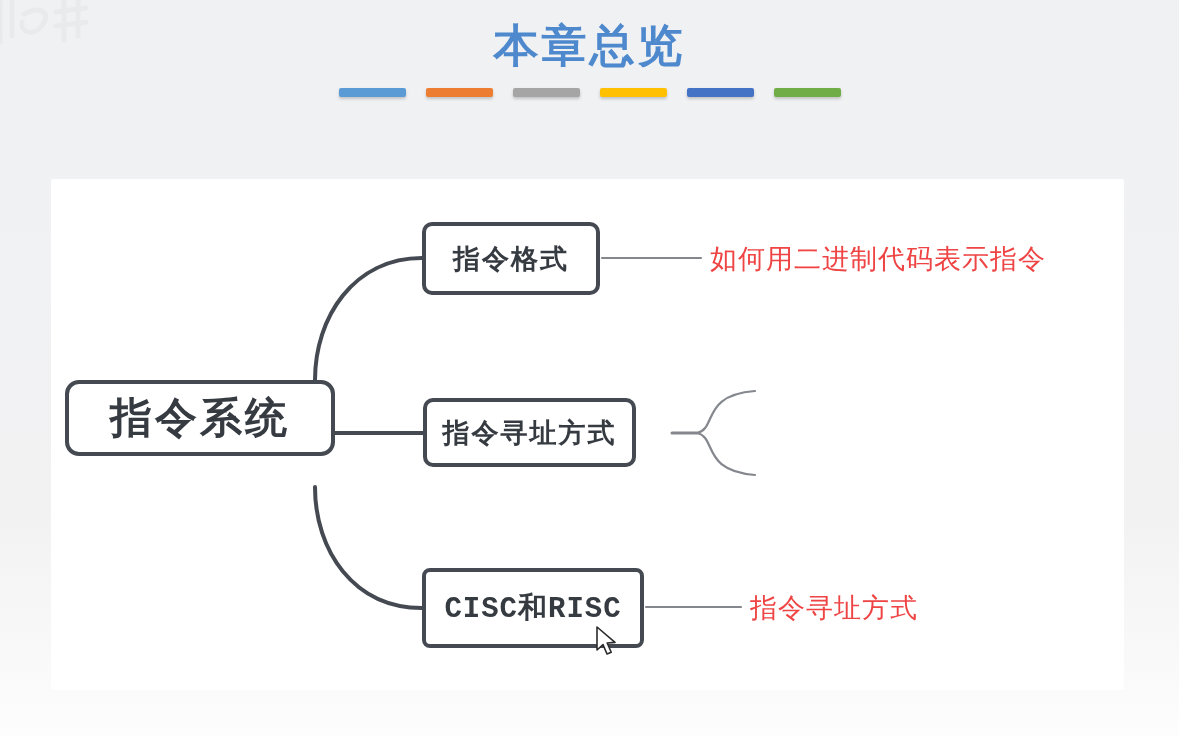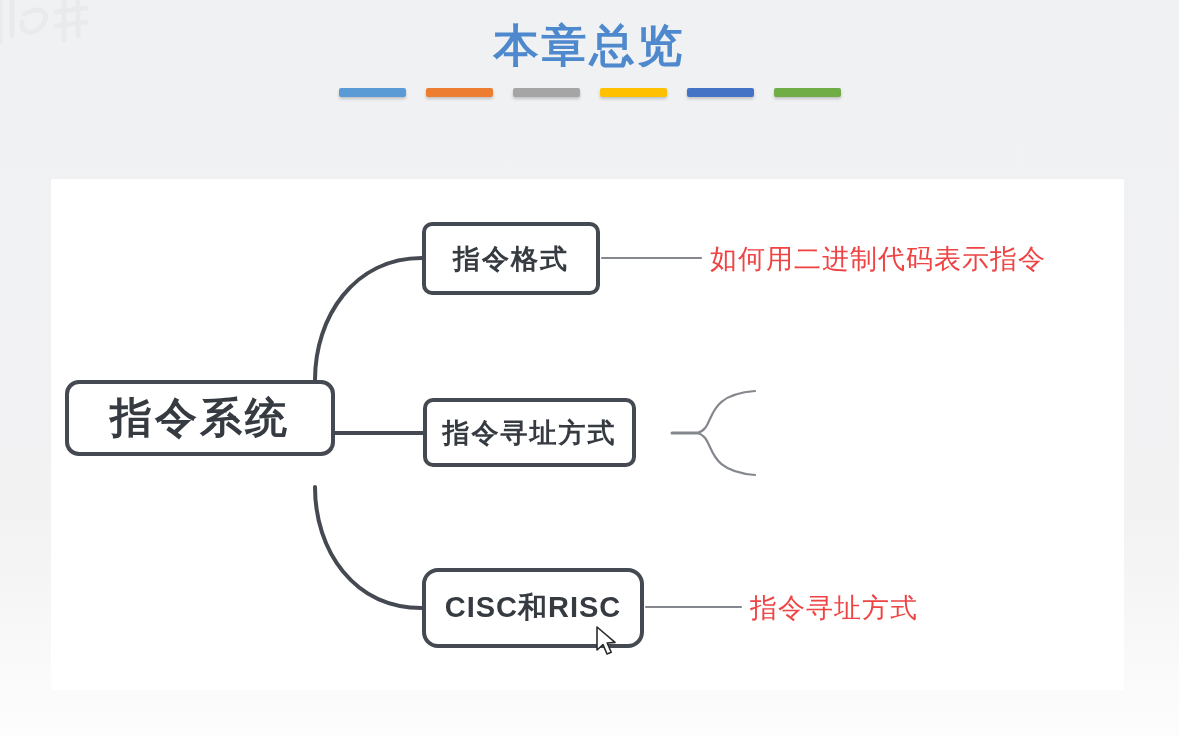--- a/index.html
+++ b/index.html
@@ -48,21 +48,21 @@
     position: absolute;
     display: flex; align-items: center; justify-content: center;
     background: #ffffff;
     border: 4px solid #454a52;
     color: #363b42; font-weight: 700;
     letter-spacing: 2px;
   }
   .node-root  { left: 14px;  top: 201px; width: 270px; height: 76px; border-radius: 14px; font-size: 42px; letter-spacing: 3px; text-align: center; }
   .node-c1    { left: 371px; top: 43px;  width: 178px; height: 73px;  border-radius: 10px; font-size: 27px; }
   .node-c2    { left: 372px; top: 219px; width: 213px; height: 69px;  border-radius: 10px; font-size: 27px; }
-  .node-c3    { left: 371px; top: 389px; width: 222px; height: 80px;  border-radius: 16px; font-size: 29px; letter-spacing: 1px; }
+  .node-c3    { left: 371px; top: 389px; width: 222px; height: 80px;  border-radius: 8px; font-size: 29px; letter-spacing: 1px; font-family: Liberation Mono, monospace; }
   
   .note {
     position: absolute;
     color: #ef4444; font-size: 27px; font-weight: 500;
     letter-spacing: 1px; white-space: nowrap;
   }
   .note-1  { left: 659px; top: 62px;  }
   .note-2a { left: 713px; top: 196px; }
   .note-2b { left: 713px; top: 275px; }
   .note-3  { left: 699px; top: 411px; }

